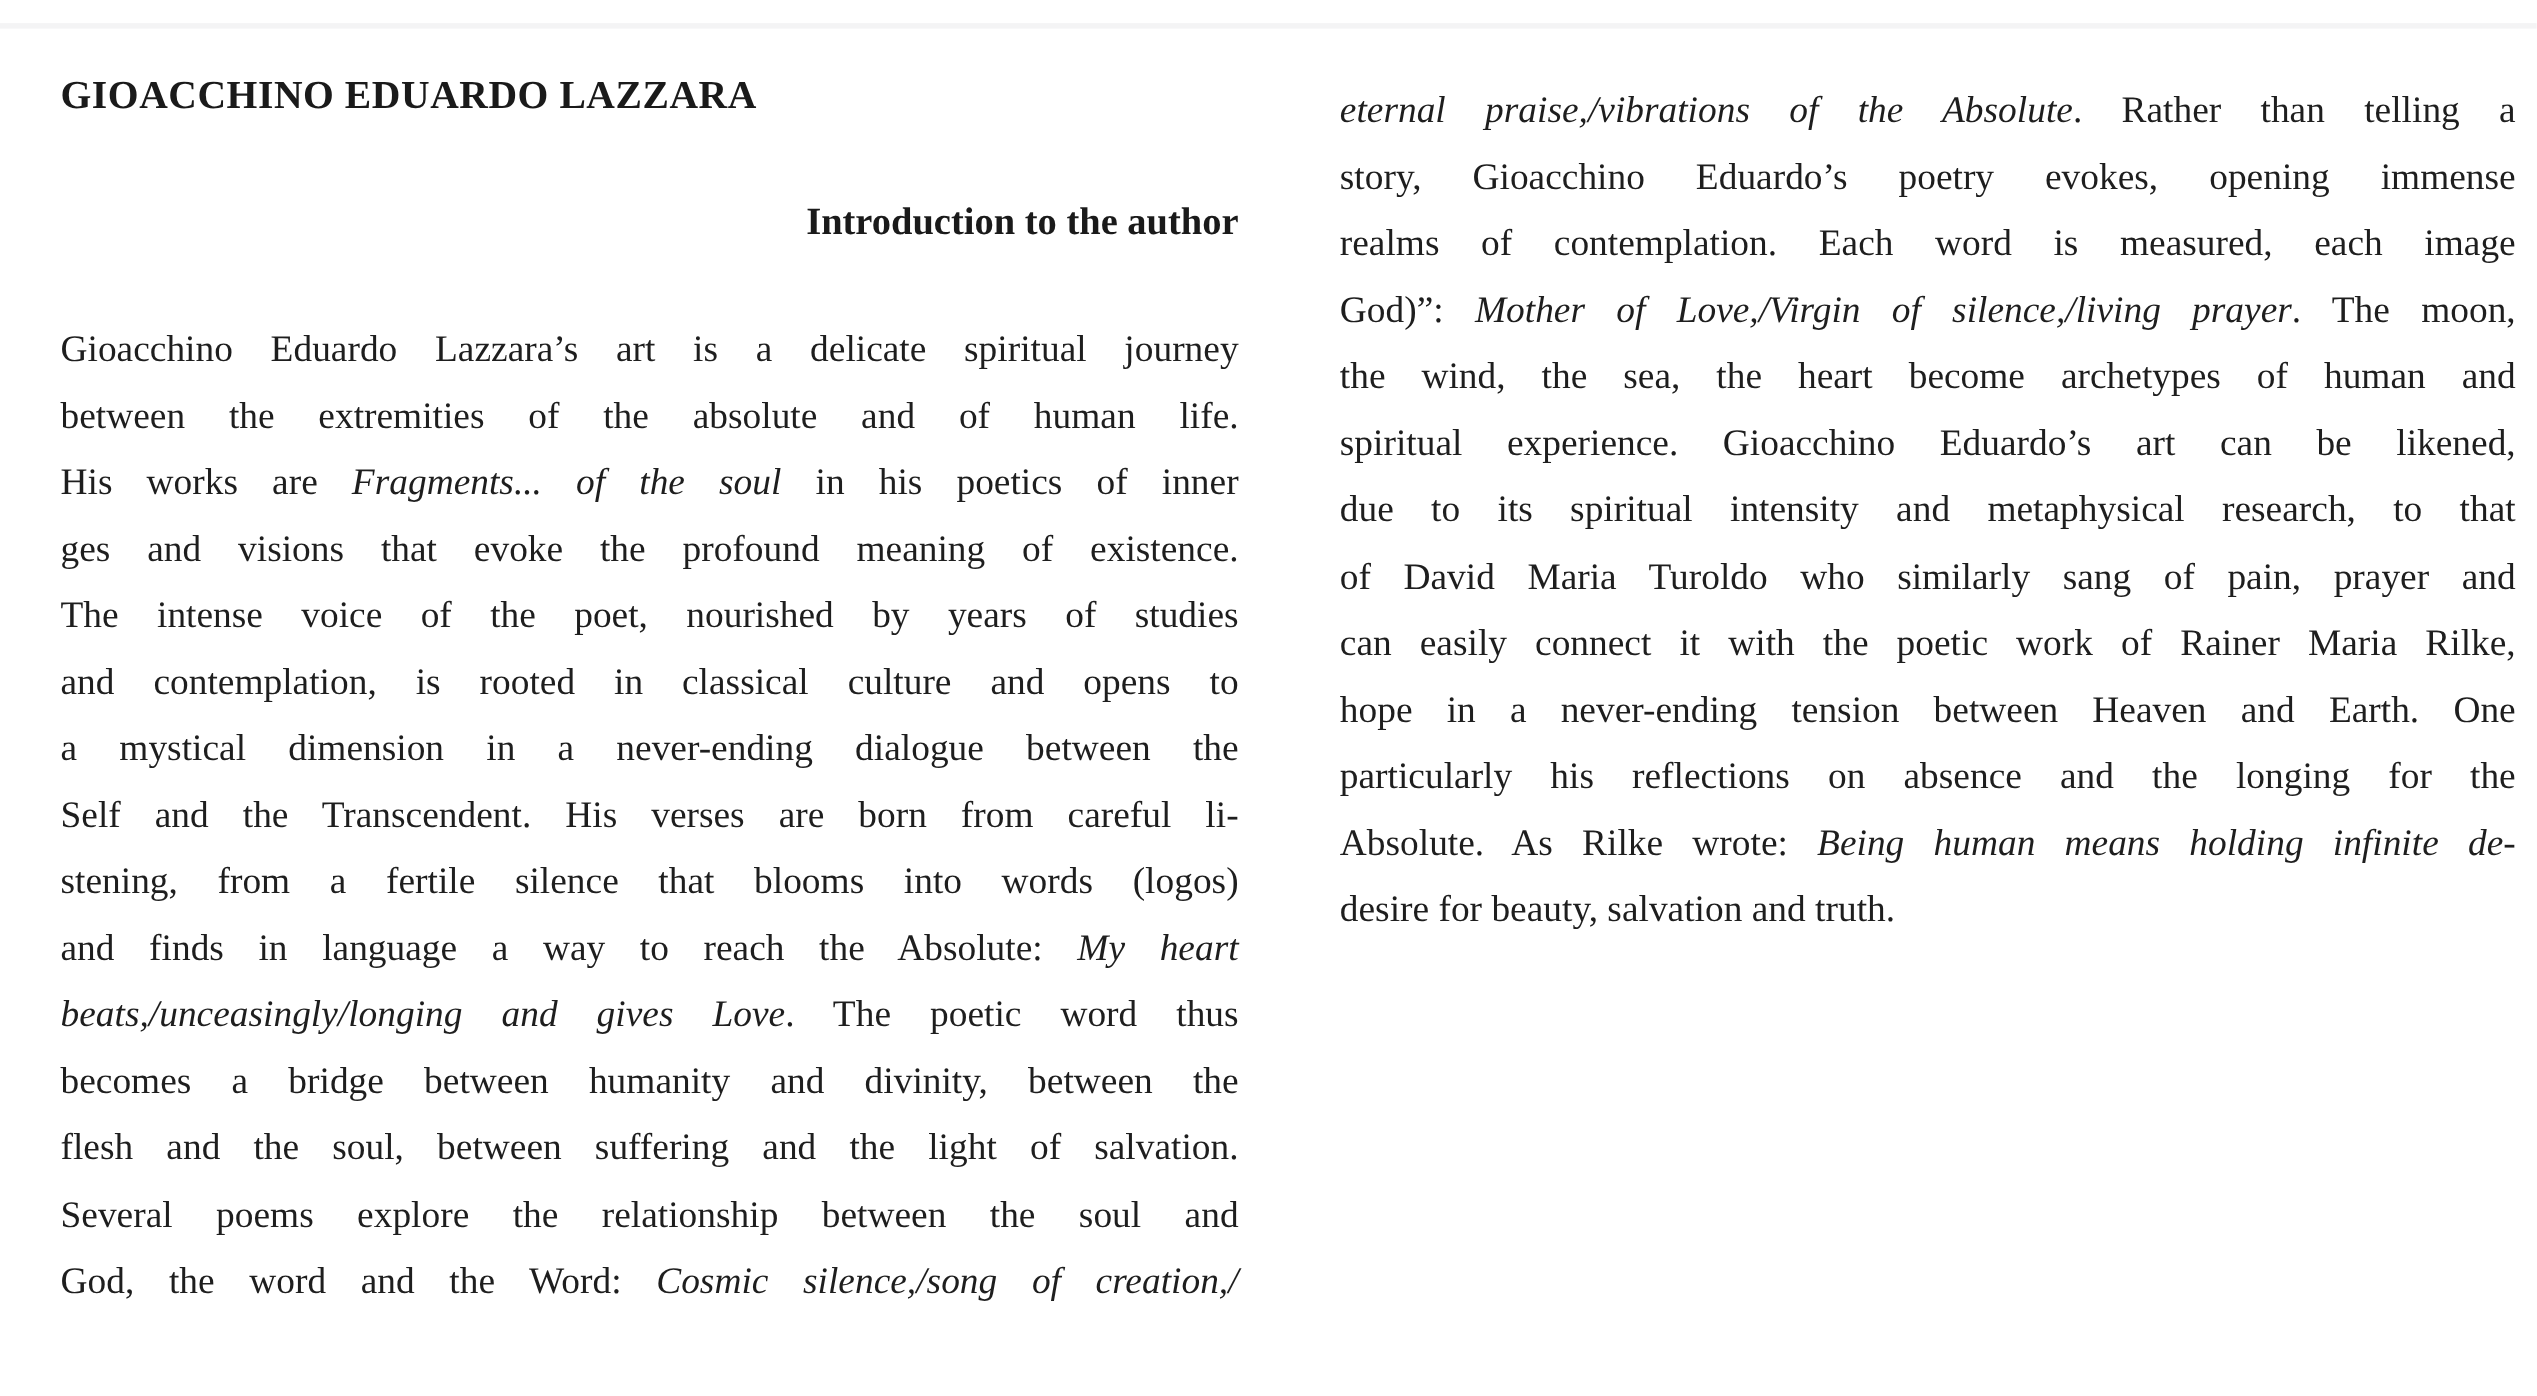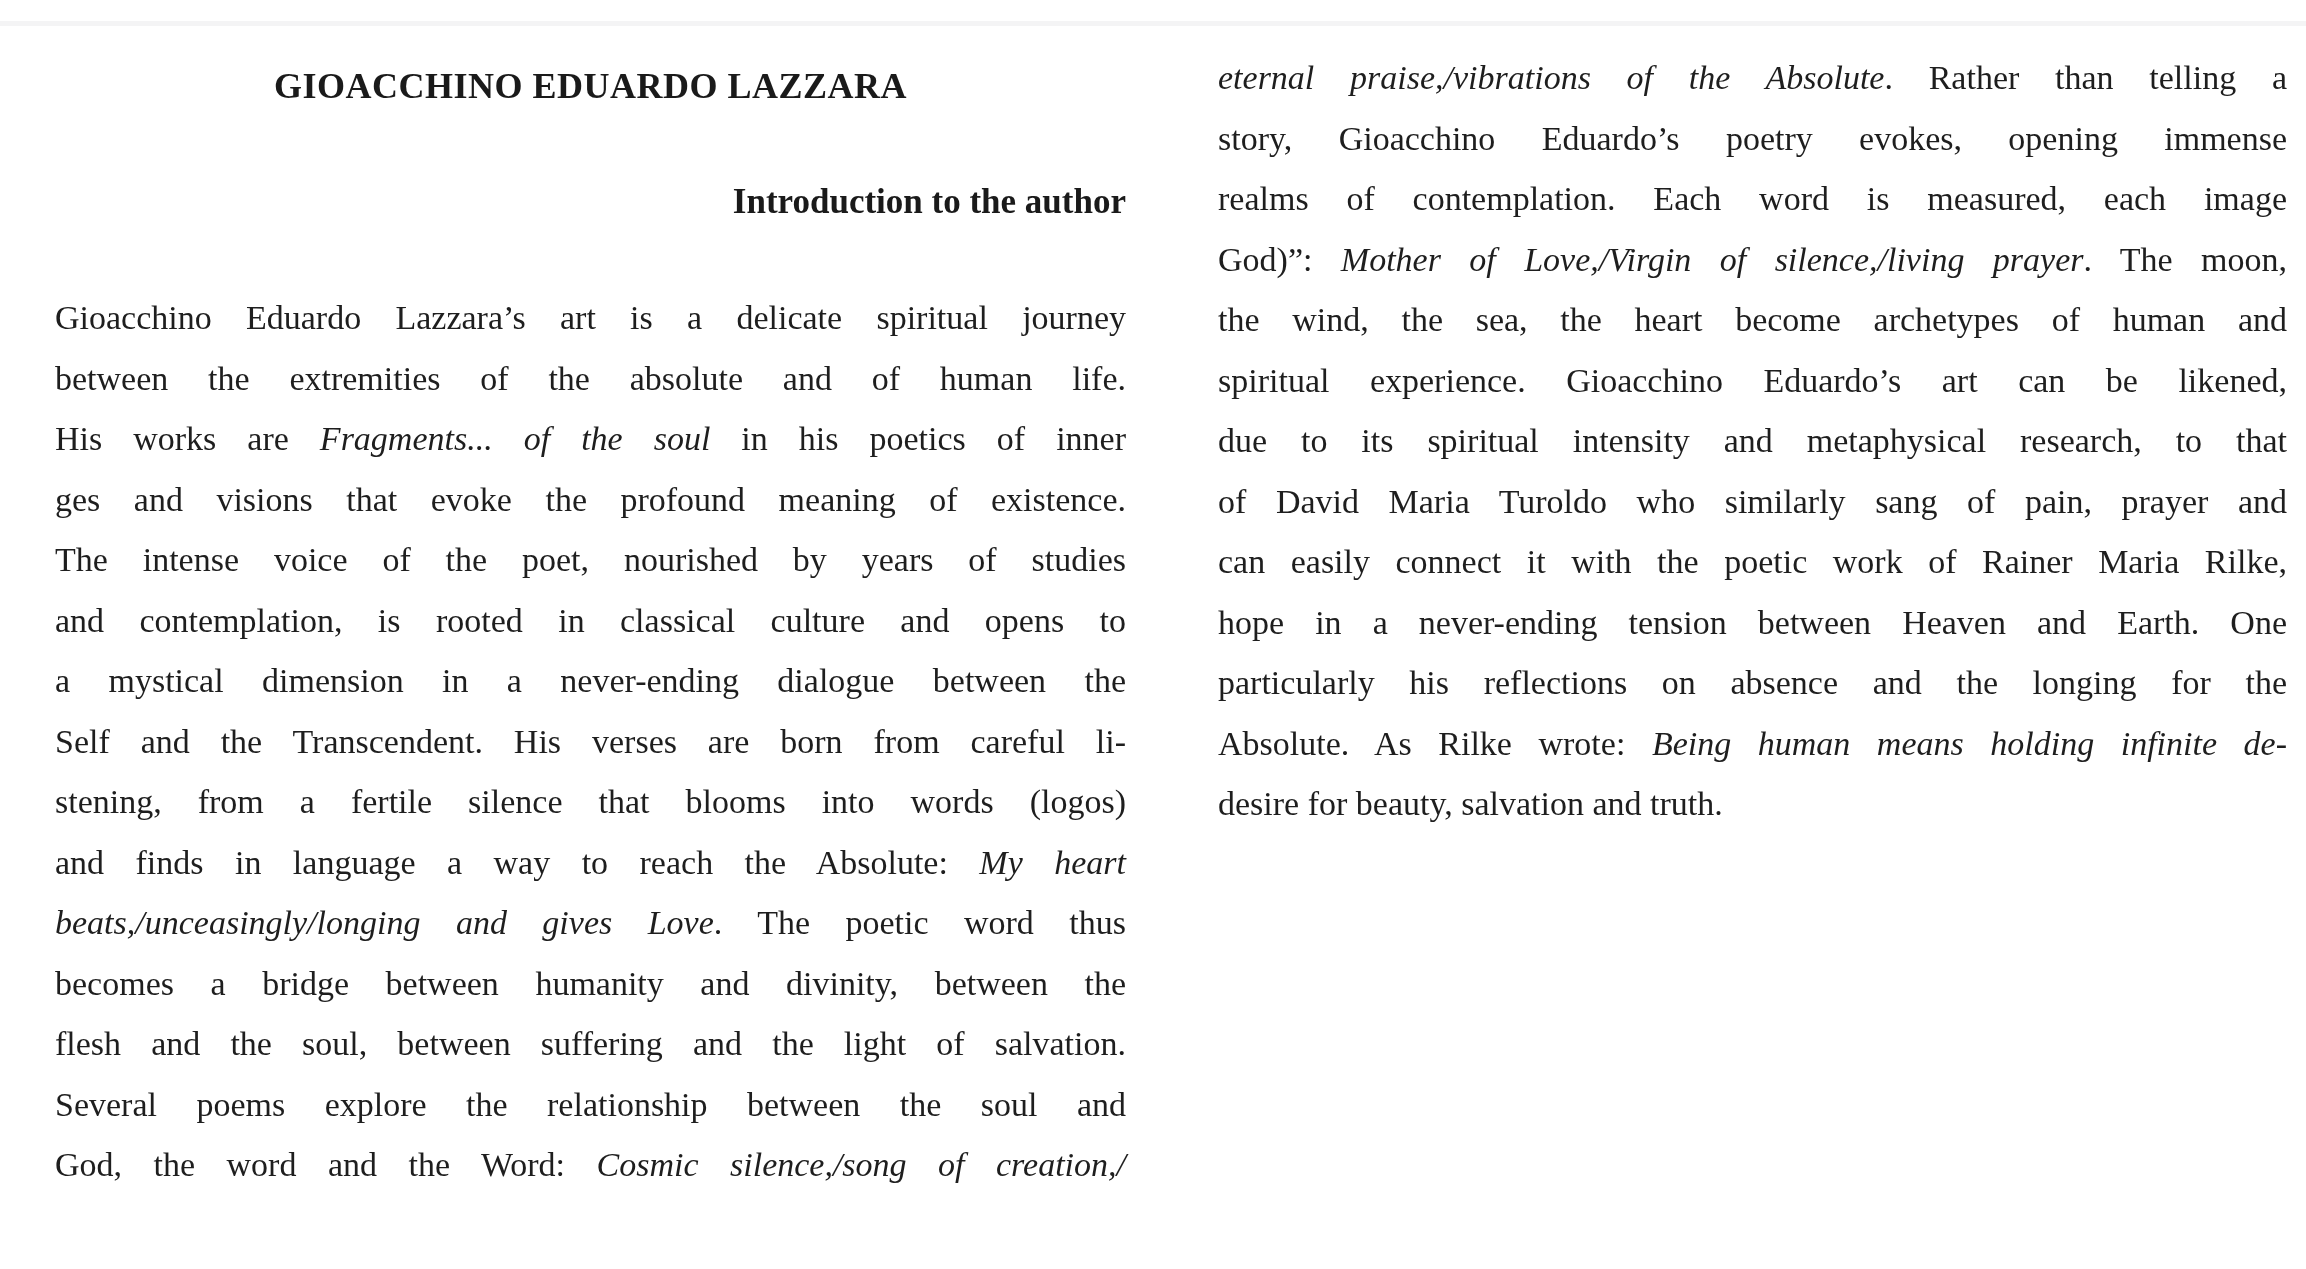--- a/index.html
+++ b/index.html
@@ -21,21 +21,20 @@
     top: 21px;
     width: 2306px;
     height: 5px;
     background: #f4f4f5;
   }
   .doc-title {
     position: absolute;
     left: 55px;
     top: 56px;
     width: 1071px;
-    text-align: center;
     font-weight: bold;
     font-size: 36px;
     line-height: 60px;
     letter-spacing: 0.5px;
     color: #1a1a1a;
   }
   .section-heading {
     position: absolute;
     left: 55px;
     top: 178px;
@@ -51,21 +50,21 @@
     font-size: 34px;
     line-height: 60.5px;
   }
   .col-left {
     left: 55px;
     top: 288px;
     width: 1071px;
   }
   .col-right {
     left: 1218px;
-    top: 48px;
+    top: 71px;
     width: 1069px;
   }
   .column .text-line {
     text-align: justify;
     text-align-last: justify;
   }
   .flow-end .text-line:last-child {
     text-align-last: left;
   }
   .column em {

